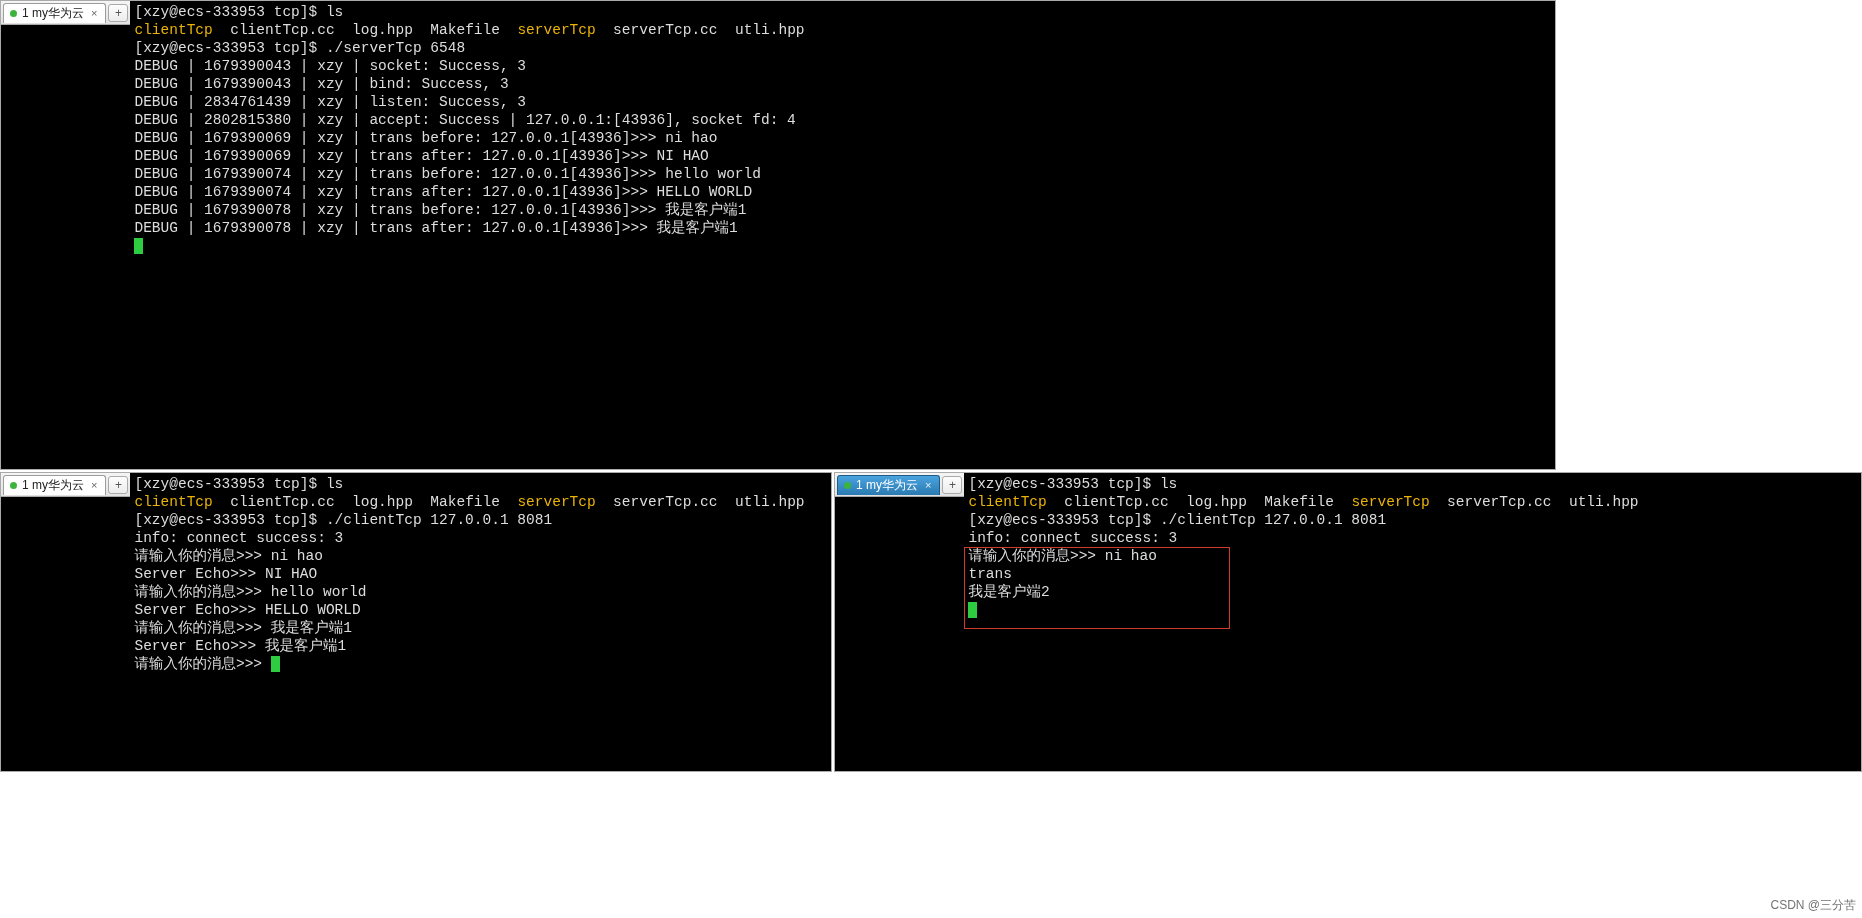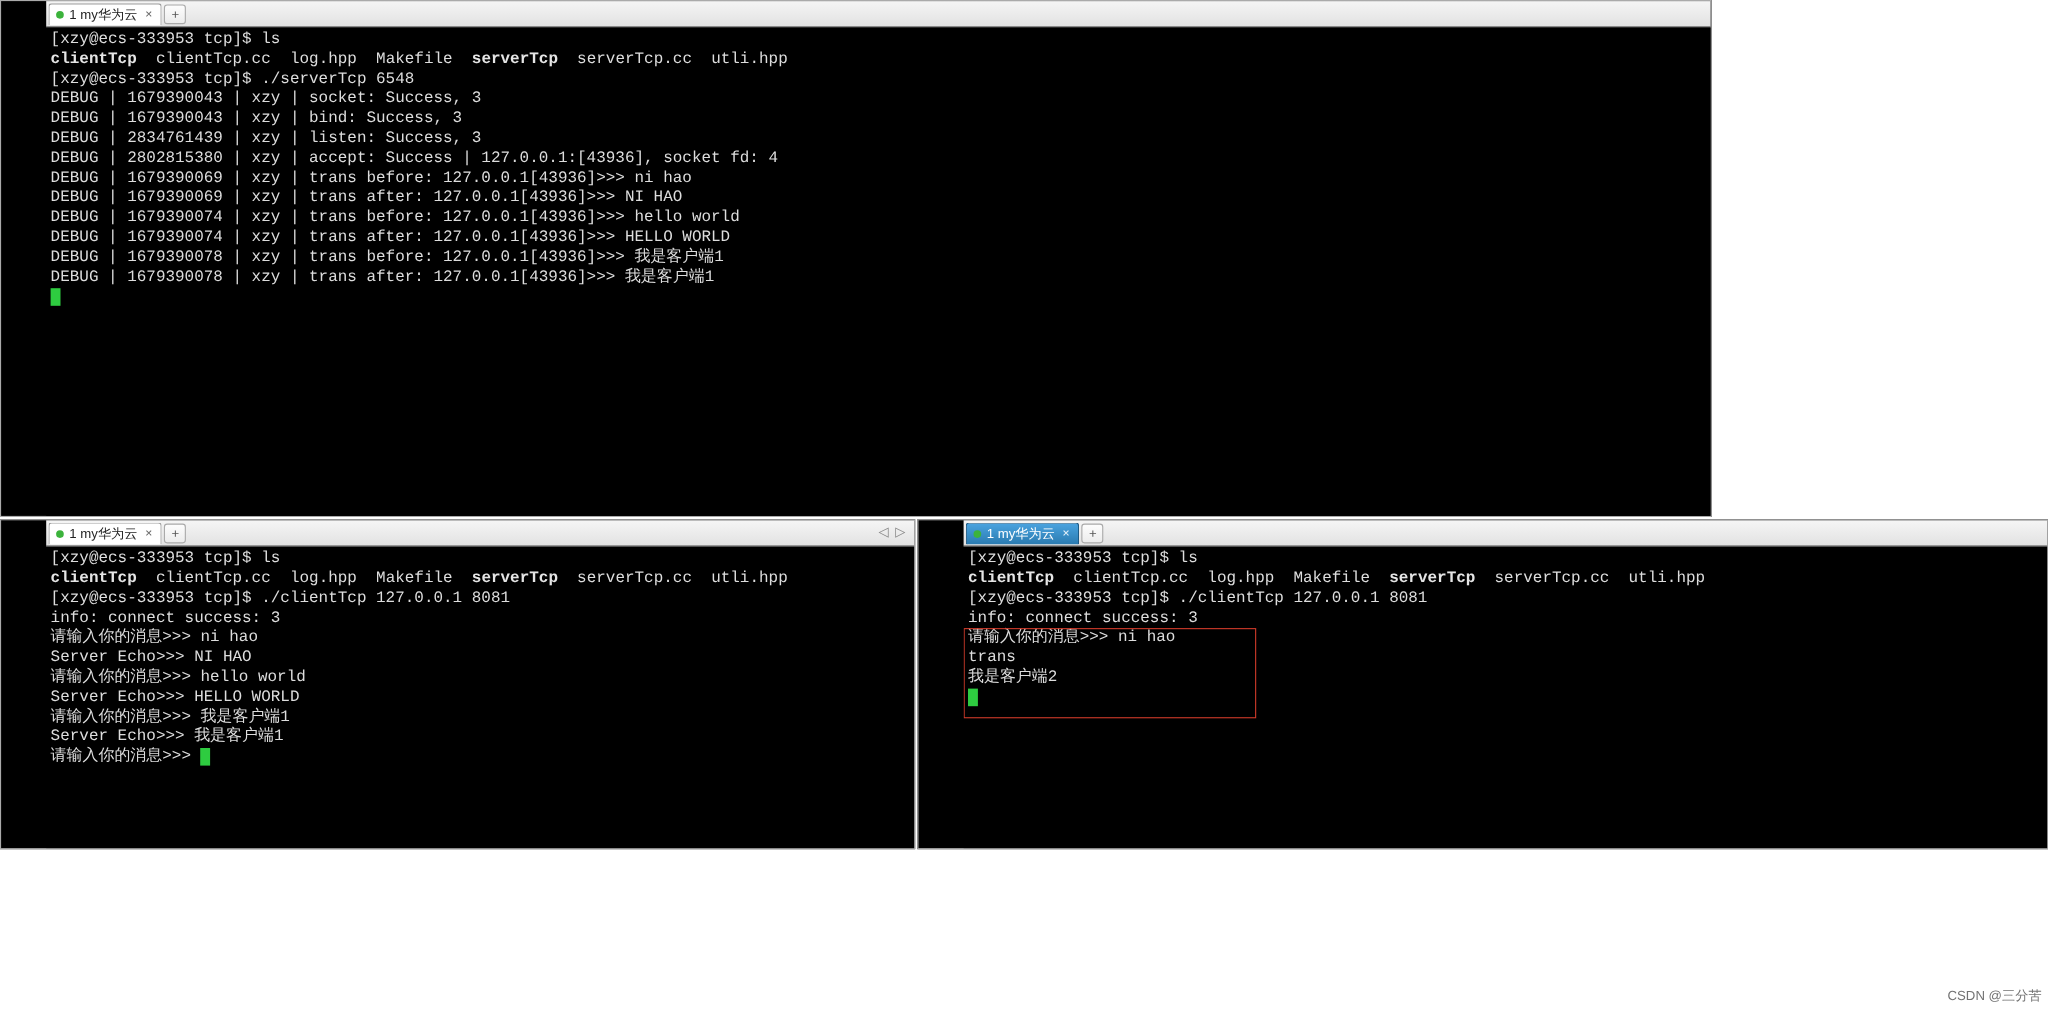--- a/index.html
+++ b/index.html
@@ -9,23 +9,22 @@
     background: #fff;
     width: 1862px;
     height: 918px;
     overflow: hidden;
     position: relative;
   }
   .pane {
     position: absolute;
     border: 1px solid #aaa;
     display: flex;
-    flex-direction: column;
+    flex-direction: row;
     background: #000;
-    padding-left: 41px;
   }
   .tabbar {
     height: 24px;
     background: linear-gradient(#f5f5f5,#e2e2e2);
     border-bottom: 1px solid #aaa;
     display: flex;
     align-items: center;
     padding: 0 2px;
     gap: 2px;
   }
@@ -72,21 +71,21 @@
     flex: 1;
     background: #000;
     color: #ddd;
     padding: 2px 4px;
     line-height: 18px;
     white-space: pre;
     font-size: 14.5px;
     overflow: hidden;
     position: relative;
   }
-  .g { color: #e5e5e5; font-weight: bold; }
+  .g { color: #eab308; font-weight: normal; }
   .cursor {
     display: inline-block;
     width: 9px; height: 16px;
     background: #2ecc40;
     vertical-align: text-bottom;
   }
   .redbox {
     position: absolute;
     border: 1px solid #d13b2a;
     pointer-events: none;

